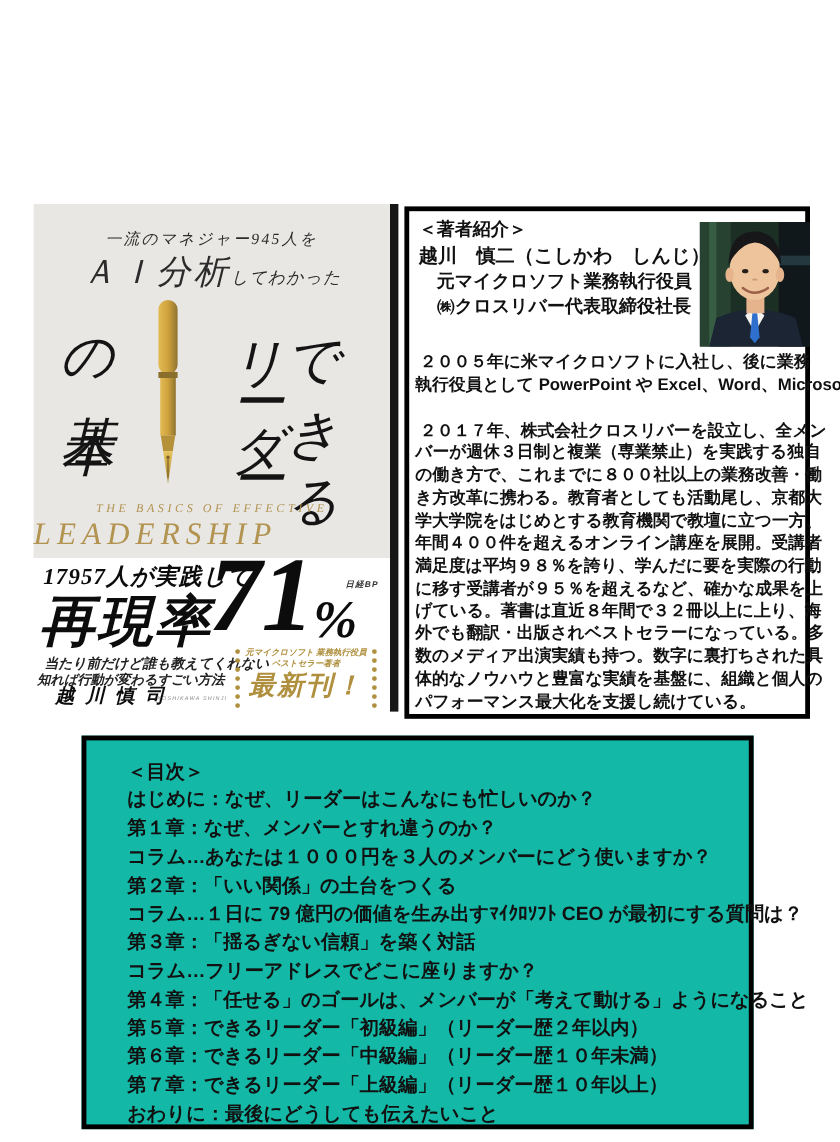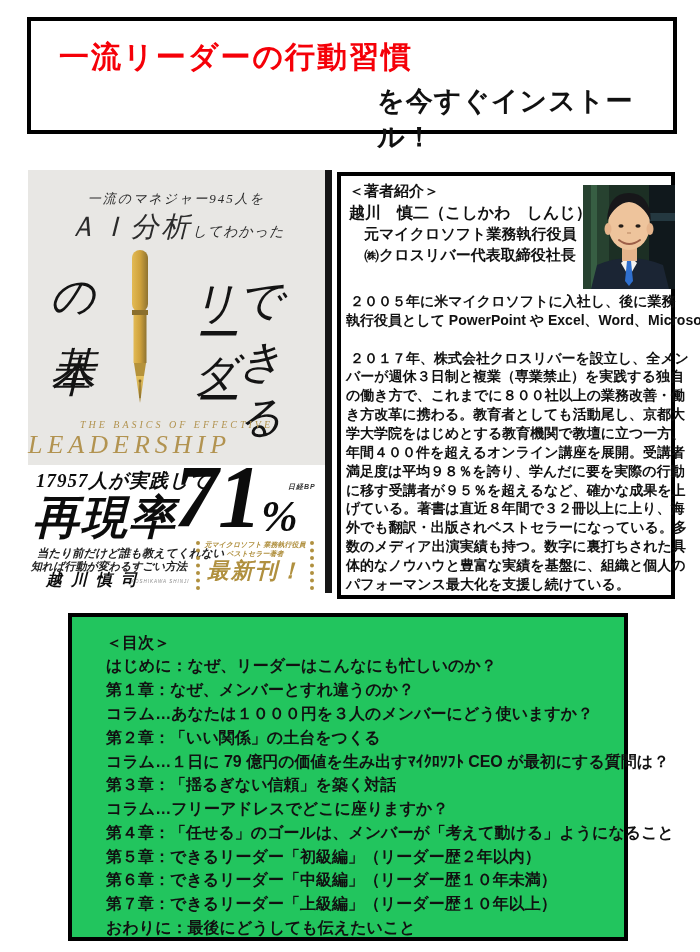--- a/index.html
+++ b/index.html
@@ -45,32 +45,28 @@
   .badge-b{font-size:22px;font-weight:900;color:#b0903f;letter-spacing:2px;line-height:26px;}
 
   
   #author-box{left:337px;top:172px;width:338px;height:427px;border:4px solid #000;box-sizing:border-box;background:#fff;}
   .ah-line{position:absolute;left:8px;font-size:15px;font-weight:bold;color:#111;white-space:pre;}
   #ah-0{top:6px;}  #ah-1{top:27px;font-size:16px;}  #ah-2{top:49px;}  #ah-3{top:70px;}
   #author-photo{position:absolute;left:242px;top:9px;width:92px;height:104px;}
   .bio-line{position:absolute;left:5px;font-size:14px;font-weight:bold;color:#111;white-space:pre;line-height:18.8px;}
 
   
-  #toc-box{left:68px;top:613px;width:560px;height:328px;border:4px solid #000;box-sizing:border-box;background:#22c55e;text-decoration:underline;}
+  #toc-box{left:68px;top:613px;width:560px;height:328px;border:4px solid #000;box-sizing:border-box;background:#14b8a6;text-decoration:underline;}
   .toc-line{position:absolute;left:34px;font-size:16px;font-weight:bold;color:#111;white-space:pre;}
 </style>
 </head>
 <body>
 
 <div id="page">
 
-  <div id="headline-box" class="abs">
-    <div id="headline-title" class="abs serif" style="color:#f50008;">一流リーダーの行動習慣</div>
-    <div id="headline-sub" class="abs serif">を今すぐインストール！</div>
-  </div>
 
   <div id="book-cover" class="abs">
     <div id="cover-top">
       <div id="cover-tagline1" class="abs serif">一流のマネジャー945人を</div>
       <div id="cover-tagline2" class="abs serif">
         <span class="big">ＡＩ分析</span><span class="small">してわかった</span>
       </div>
       <div id="vcol-right" class="abs vcol">できる</div>
       <div id="vcol-mid" class="abs vcol">リーダー</div>
       <div id="vcol-left" class="abs vcol">の基本</div>

